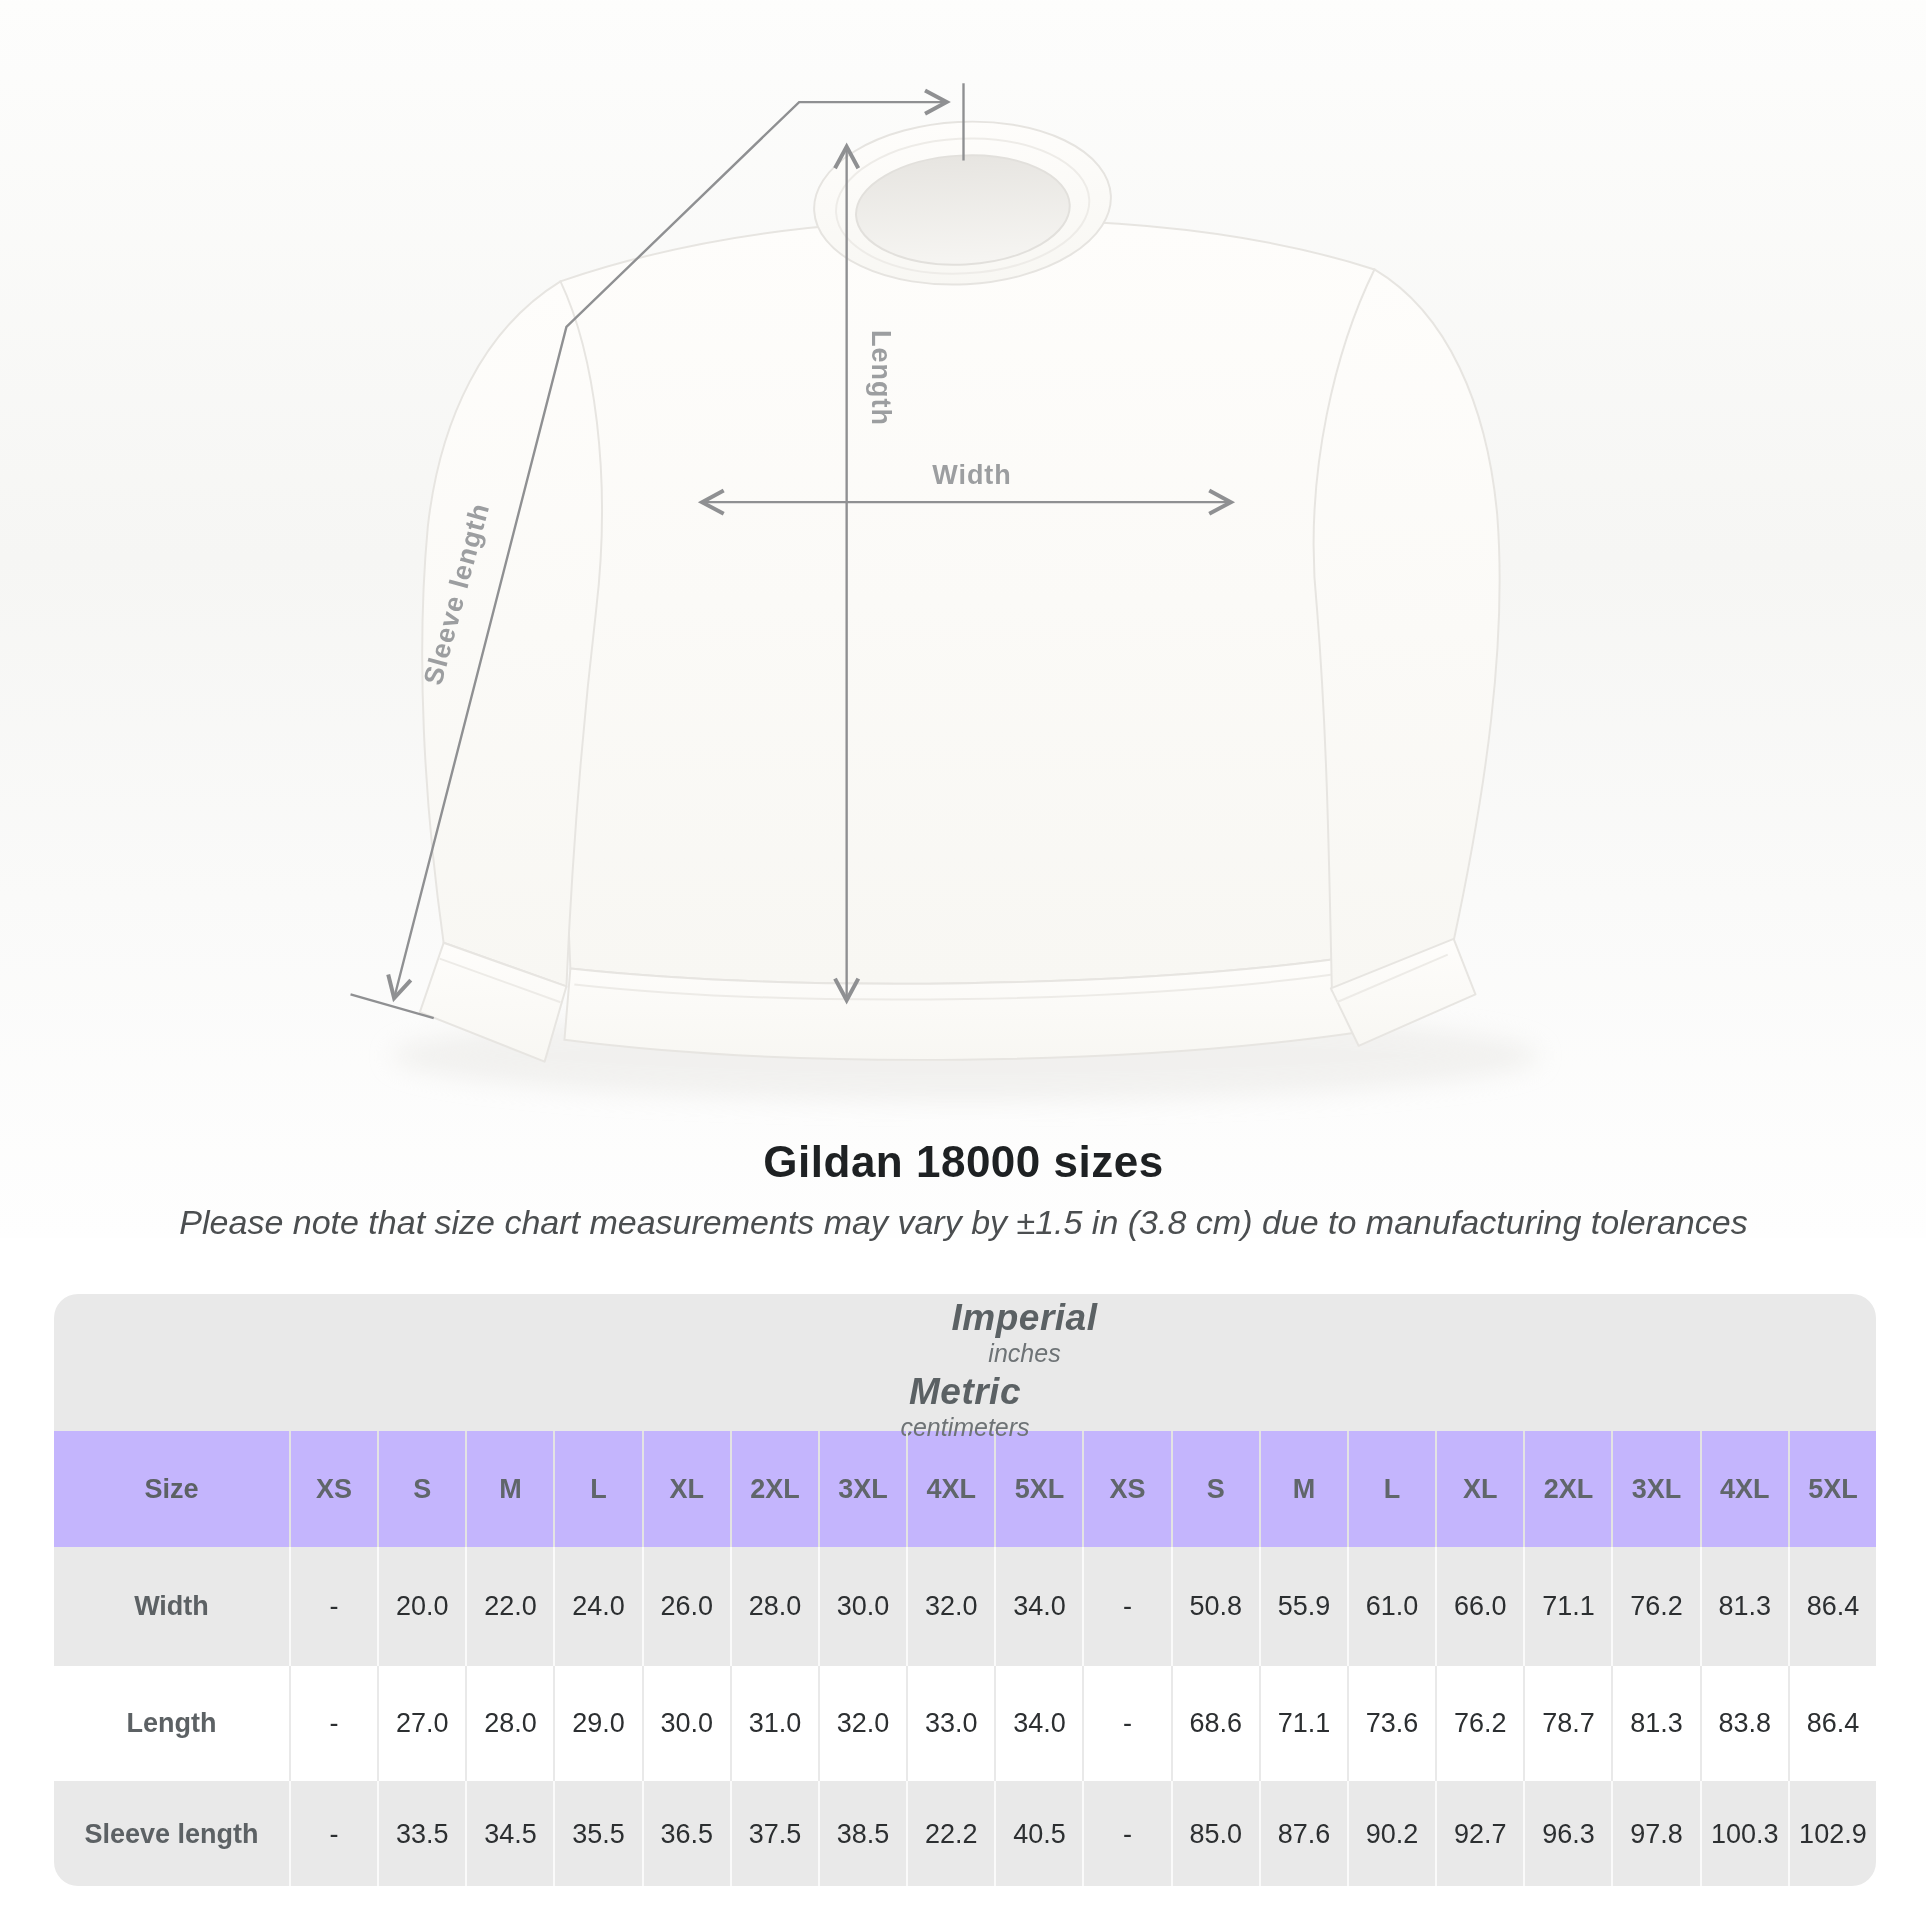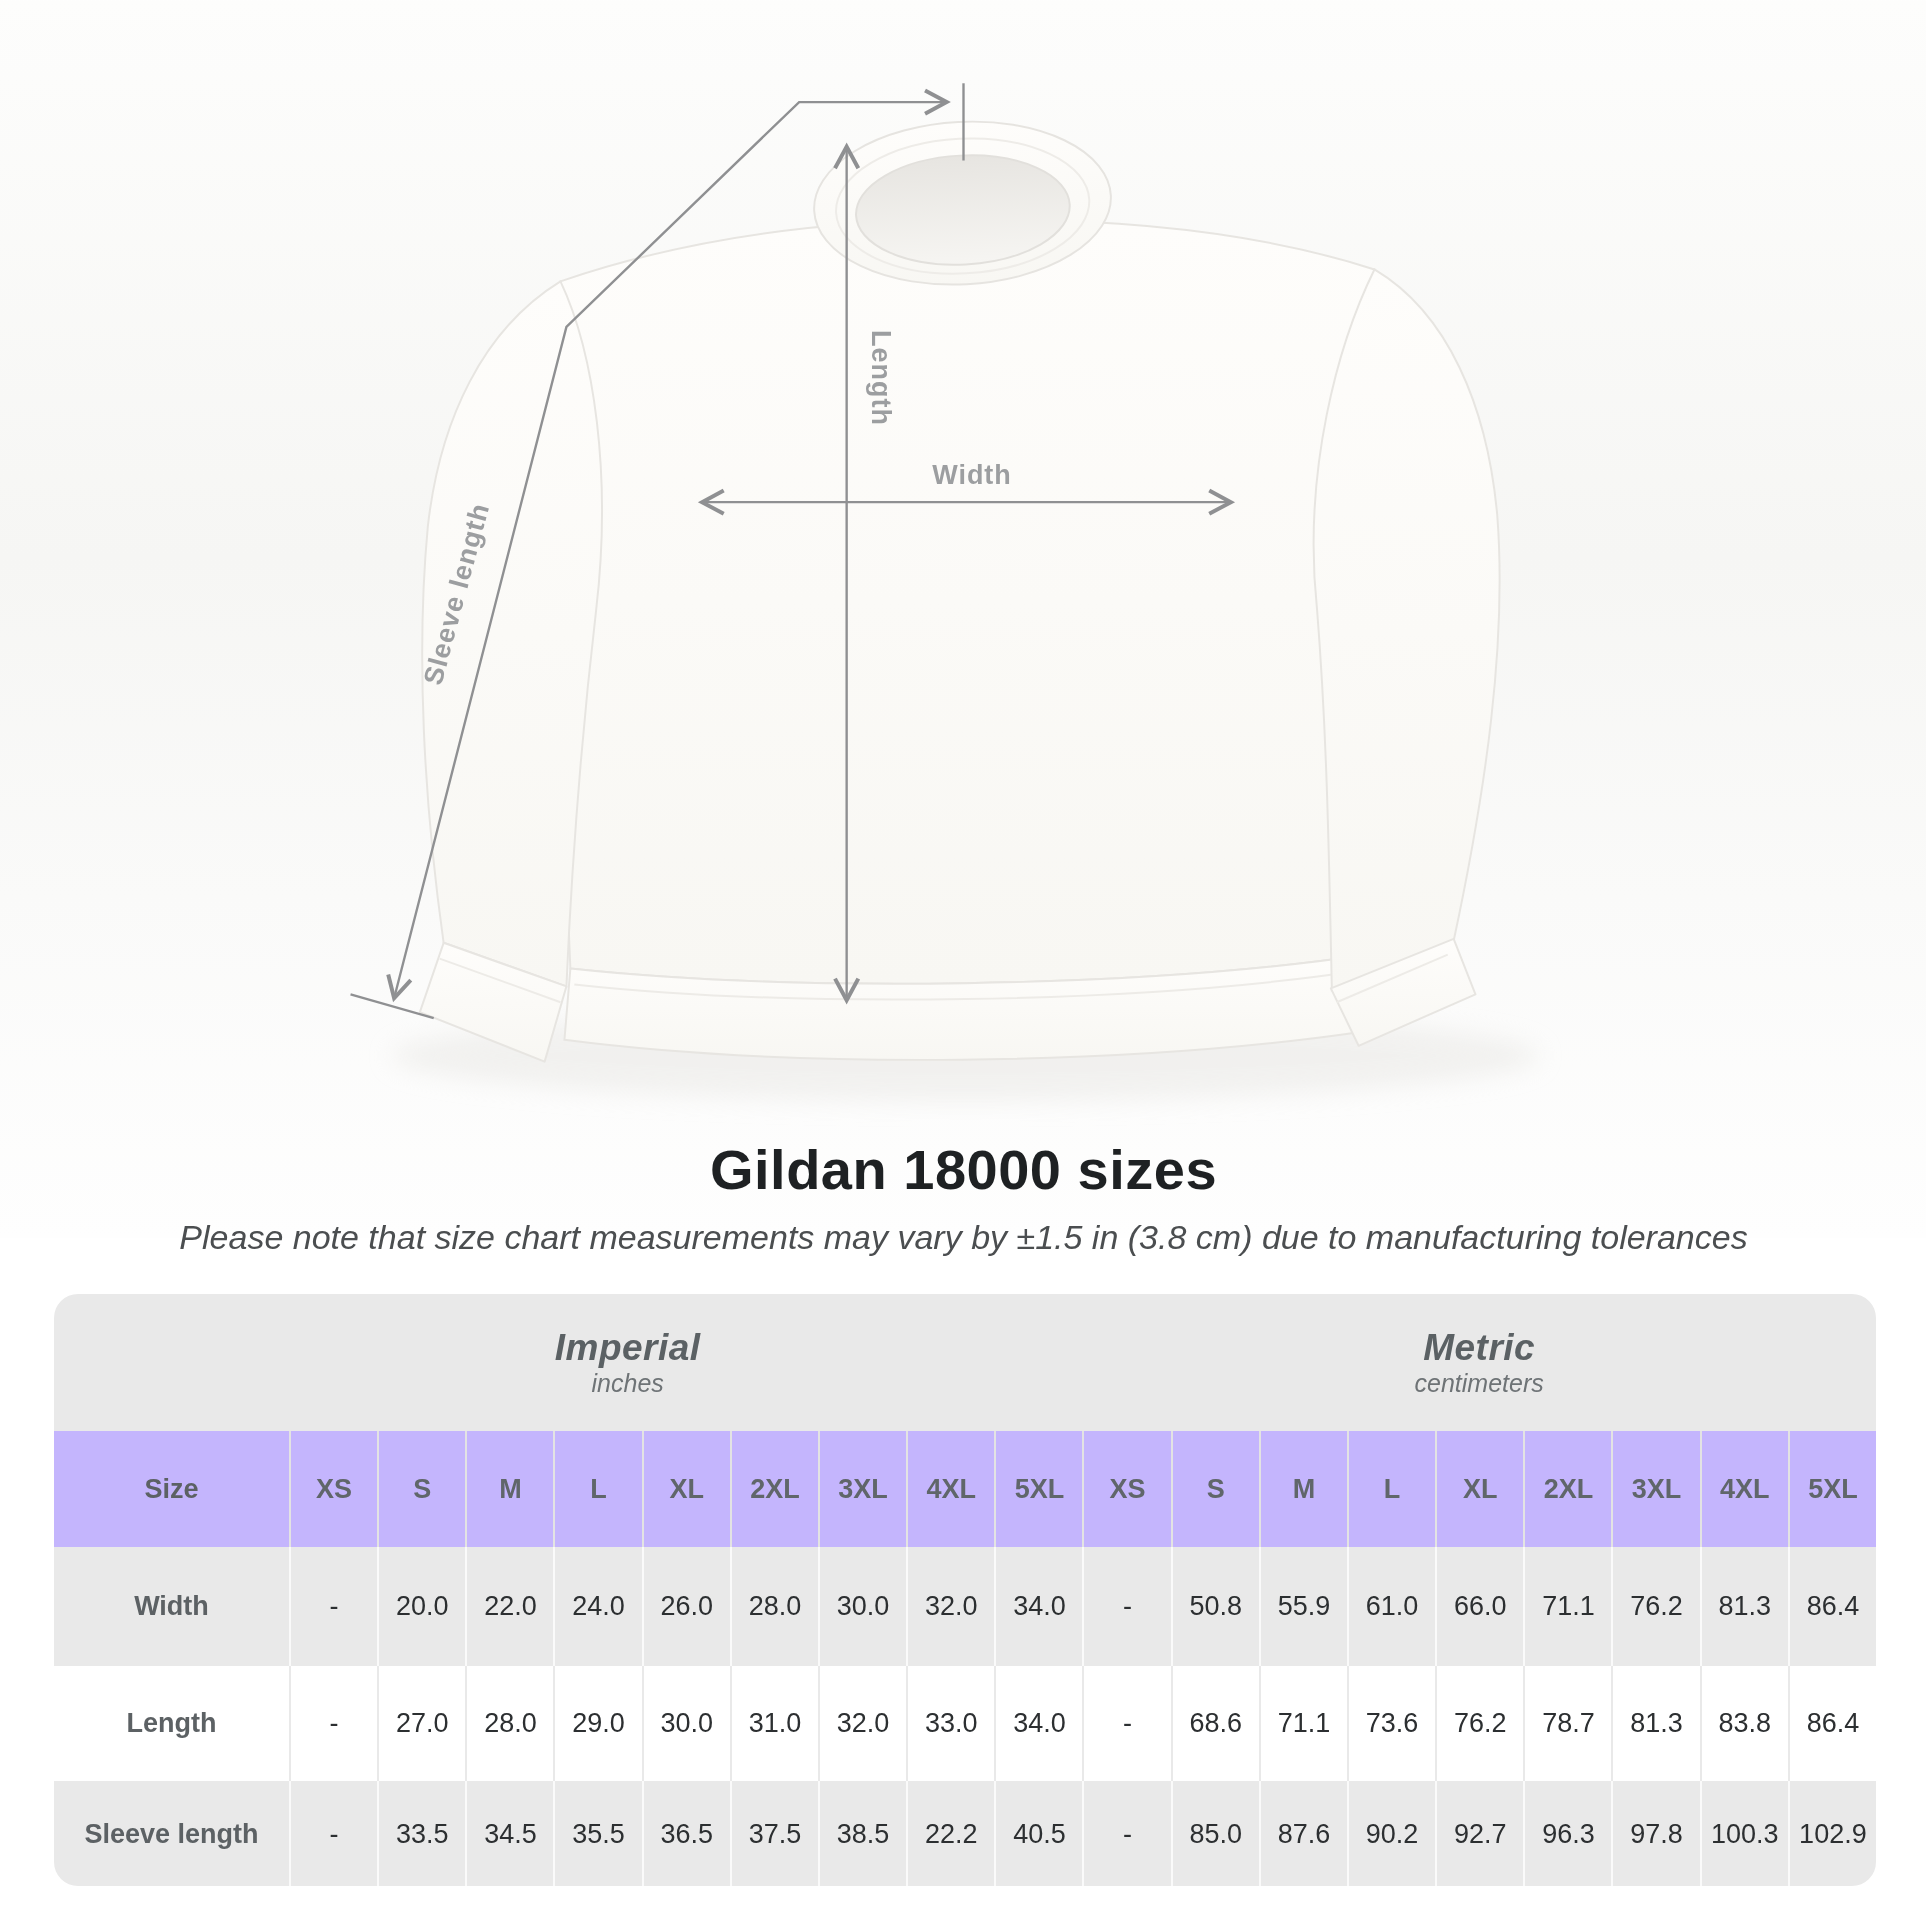--- a/index.html
+++ b/index.html
@@ -11,27 +11,27 @@
   .photo-area { position:absolute; left:0; top:0; width:1927px; height:1238px; }
   .photo-area svg { display:block; width:1927px; height:1238px; }
 
   .dim-label { position:absolute; color:#9c9ea0; font-weight:bold; font-size:27px; letter-spacing:1px; white-space:nowrap; }
   .dim-label.length { left:880px; top:378px; transform:translate(-50%,-50%) rotate(90deg); }
   .dim-label.width  { left:972px; top:475px; transform:translate(-50%,-50%); }
   .dim-label.sleeve { left:457px; top:594px; transform:translate(-50%,-50%) rotate(-75deg); }
 
   
   .title-block { position:absolute; left:0; top:1137px; width:1927px; text-align:center; }
-  .chart-title { font-size:56px; font-weight:bold; color:#1e2123; letter-spacing:0.5px; }
+  .chart-title { font-size:44px; font-weight:bold; color:#1e2123; letter-spacing:0.5px; }
   .chart-note  { margin-top:16px; font-size:34px; font-style:italic; color:#4b4e50; }
 
   
   .size-table { position:absolute; left:54px; top:1294px; width:1822px; height:592px;
                 border-radius:24px; overflow:hidden; background:#ffffff; }
-  .t-row { width:100%; }
+  .t-row { width:100%;flex-direction:column; }
   .t-grid { display:grid; grid-template-columns:235px repeat(18, 1fr); }
 
   .t-units { display:flex; height:137px; background:#e9e9e9; }
   .unit-cell { display:flex; flex-direction:column; align-items:center; justify-content:center; }
   .unit-cell.imperial { flex:0 0 56.44%; padding-left:119px; }
   .unit-cell.metric   { flex:1 1 auto; }
   .unit-label { font-size:37px; font-weight:bold; font-style:italic; color:#5b6164; letter-spacing:0.5px; }
   .unit-sub   { font-size:25px; font-style:italic; color:#6e7376; }
 
   .t-sizes { height:116px; background:#c4b5fd; }

